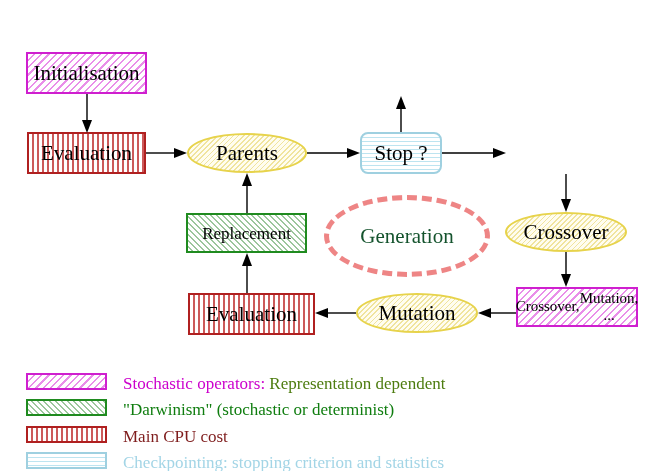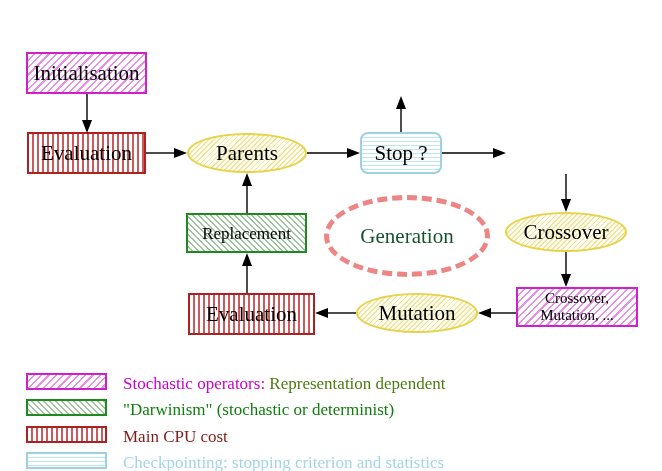--- a/index.html
+++ b/index.html
@@ -34,21 +34,21 @@
     background:repeating-linear-gradient(135deg,#fffdf0 0 2.4px,#f0e49e 2.4px 3.6px);
   }
   
   .n-init{left:26px;top:24px;width:121px;height:42px;font-size:21px;}
   .n-eval1{left:27px;top:104px;width:119px;height:42px;font-size:21px;}
   .n-parents{left:187px;top:105px;width:120px;height:40px;font-size:21px;}
   .n-best{left:290px;top:41px;width:202px;height:27px;font-size:20px;}
   .n-stop{left:360px;top:104px;width:82px;height:42px;border-radius:8px;font-size:21px;}
   .n-selection{left:506px;top:104px;width:121px;height:42px;font-size:21px;}
   .n-genitors{left:505px;top:184px;width:122px;height:40px;font-size:21px;}
-  .n-cross{left:516px;top:259px;width:122px;height:40px;font-size:15px;line-height:1.15;flex-direction:column;}
+  .n-cross{left:516px;top:259px;width:122px;height:40px;font-size:15px;line-height:1.15;flex-direction:row;}
   .n-offspring{left:356px;top:265px;width:122px;height:40px;font-size:21px;}
   .n-eval2{left:188px;top:265px;width:127px;height:42px;font-size:21px;}
   .n-replace{left:186px;top:185px;width:121px;height:40px;font-size:17px;}
   .n-generation{
     left:324px;top:167px;width:166px;height:82px;border-radius:50%;
     border:5px dashed #ee8585;color:#14532d;font-size:21px;background:transparent;
   }
   
   svg.arrows{position:absolute;left:0;top:0;pointer-events:none;}
   svg.arrows line{stroke:#000;stroke-width:1.4;}

